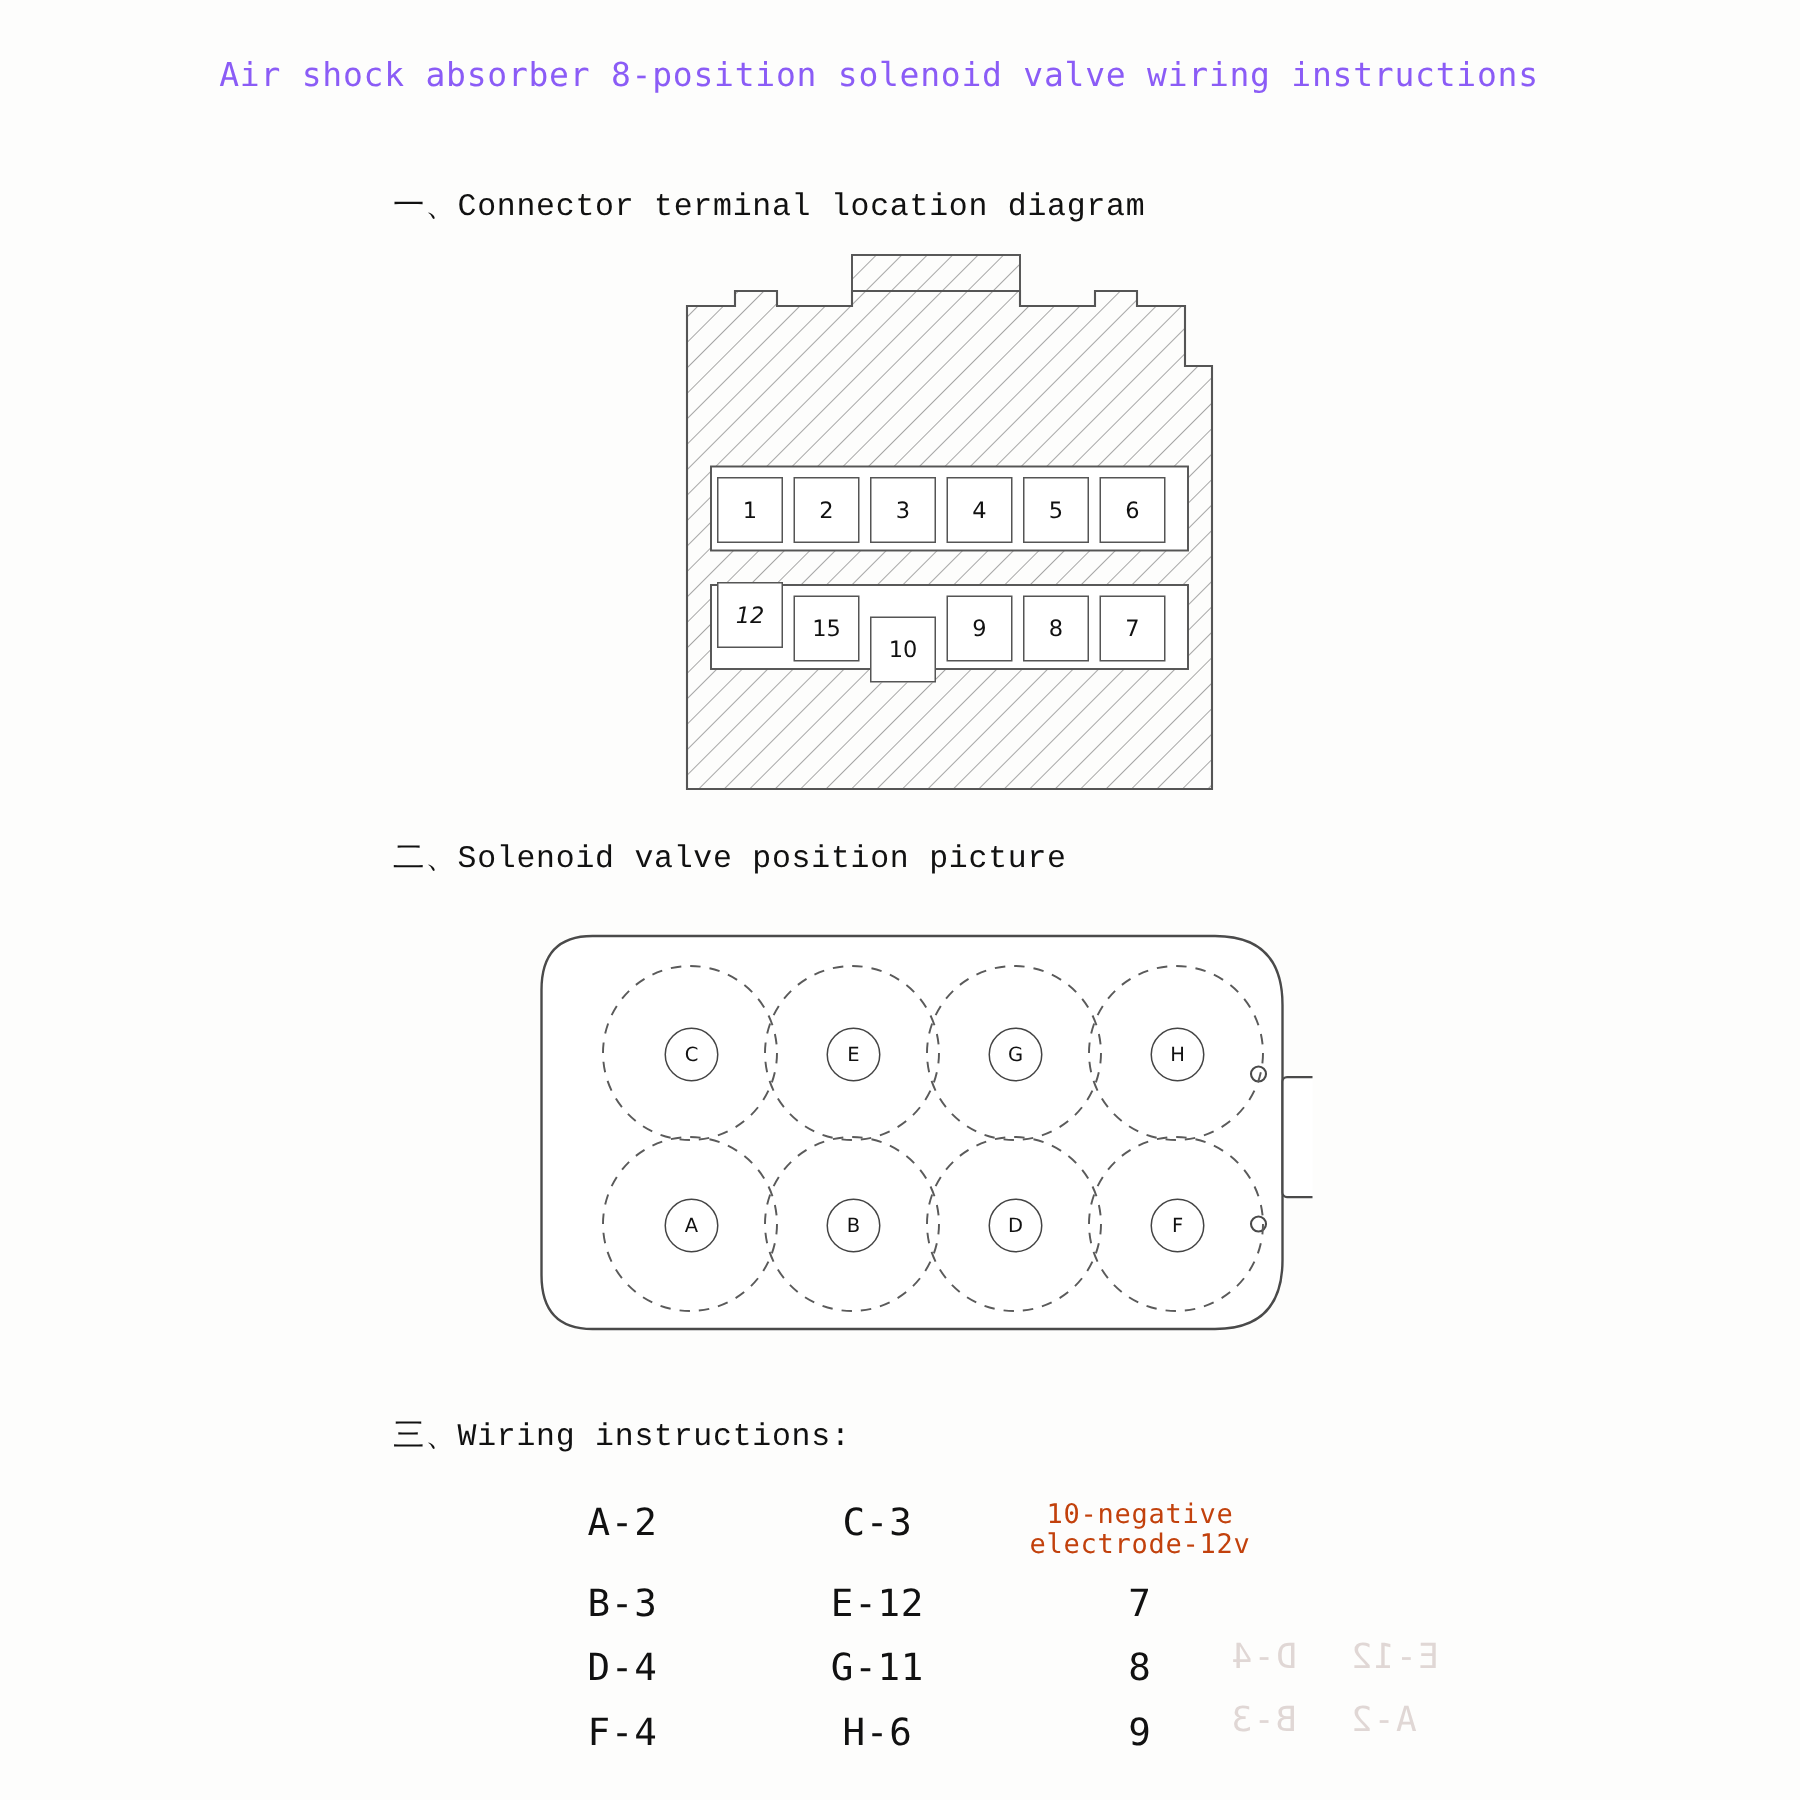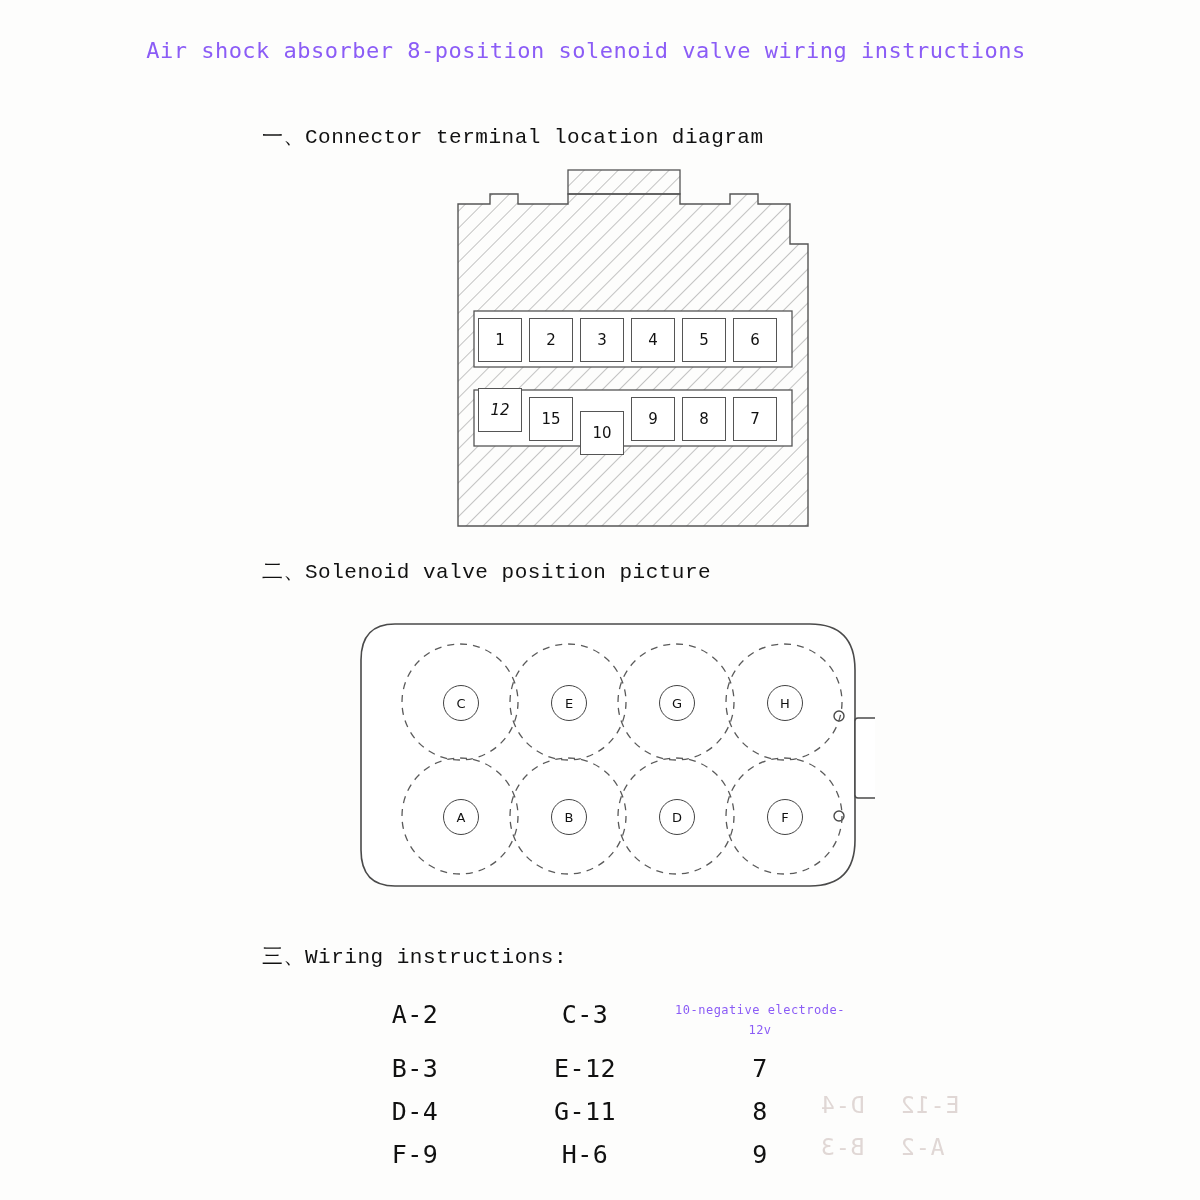--- a/index.html
+++ b/index.html
@@ -107,24 +107,24 @@
   .w-col {
     font-size: 25px;
     letter-spacing: 0.5px;
     color: #111;
     text-align: center;
   }
   .w-col.c1 { width: 170px; }
   .w-col.c2 { width: 170px; }
   .w-col.c3 { width: 180px; }
   .w-note {
-    font-size: 12px;
+    font-size: 18px;
     line-height: 20px;
     text-align: center;
-    color: #8b5cf6;
+    color: #c2410c;
   }
 
   
   .ghost {
     position: absolute;
     color: rgba(150, 120, 110, 0.28);
     font-size: 23px;
     letter-spacing: 1px;
     transform: scaleX(-1);
     white-space: nowrap;
@@ -233,20 +233,20 @@
       <div class="w-col c3">7</div>
     </div>
 
     <div class="wiring-row">
       <div class="w-col c1">D-4</div>
       <div class="w-col c2">G-11</div>
       <div class="w-col c3">8</div>
     </div>
 
     <div class="wiring-row">
-      <div class="w-col c1">F-9</div>
+      <div class="w-col c1">F-4</div>
       <div class="w-col c2">H-6</div>
       <div class="w-col c3">9</div>
     </div>
 
   </div>
 
 </div>
 
 </body></html>

